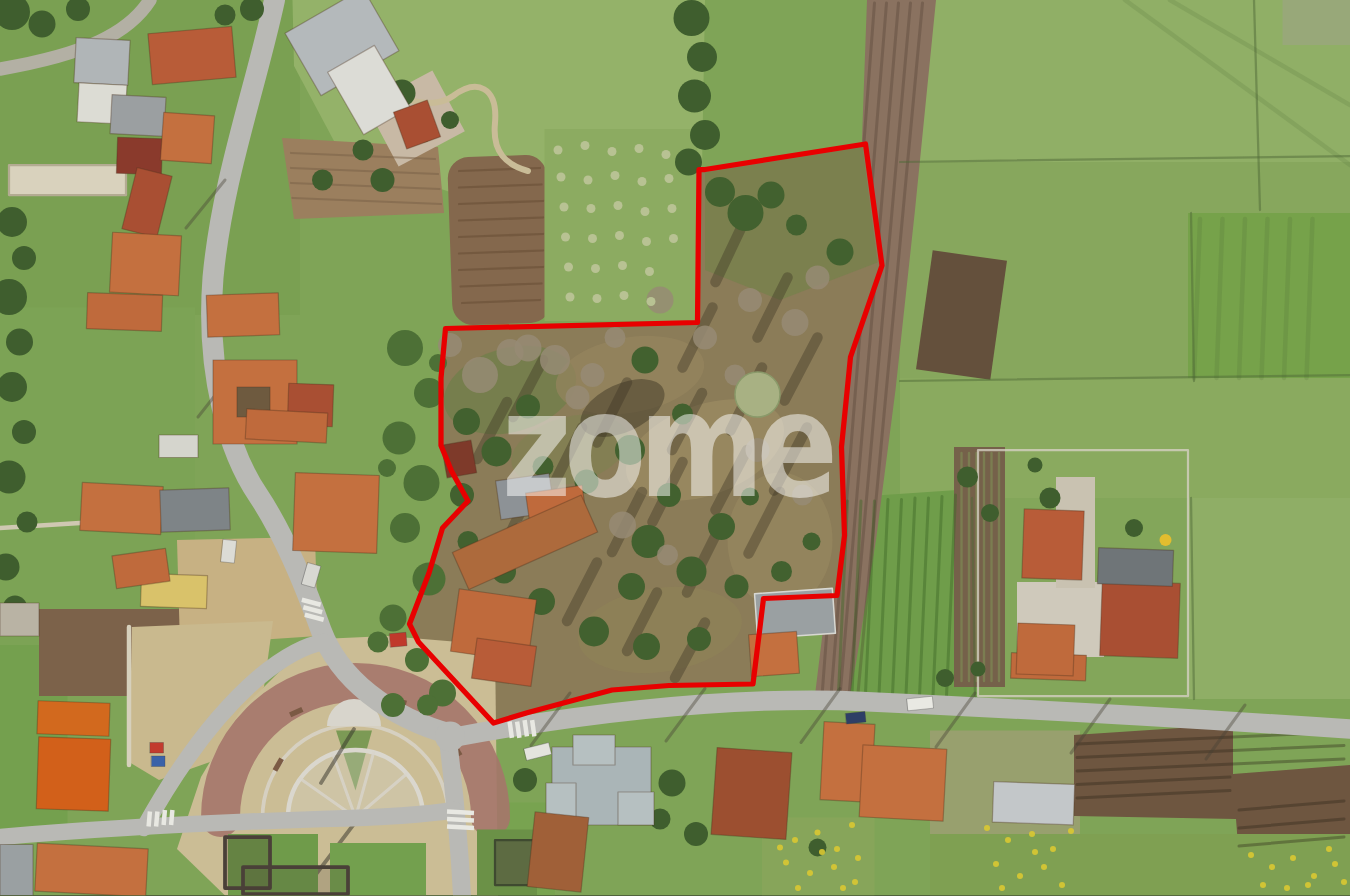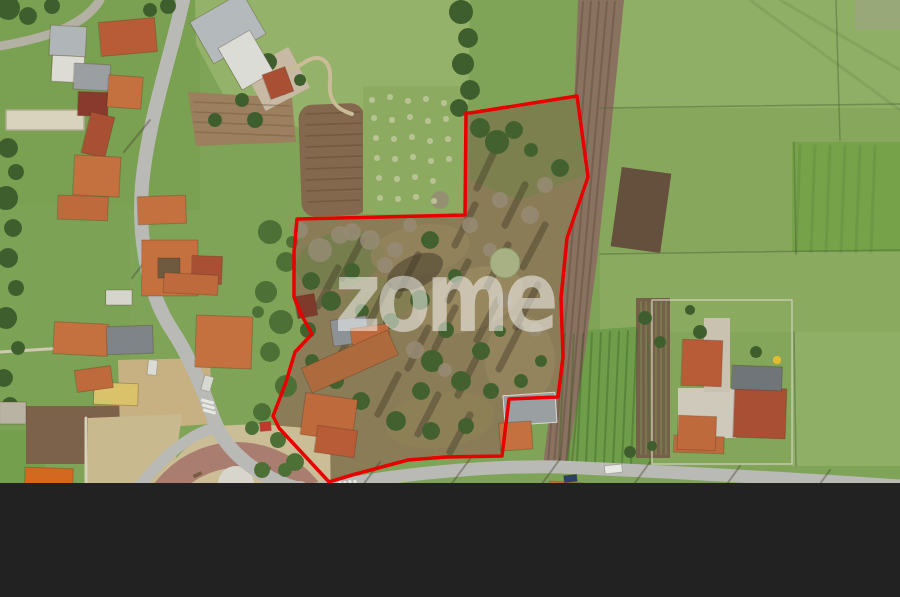--- a/index.html
+++ b/index.html
@@ -1,16 +1,16 @@
 <!DOCTYPE html>
 <html><head>
 <meta charset="utf-8">
 <style>
   html,body{margin:0;padding:0;background:#222;}
-  .stage{position:relative;width:900px;height:483px;overflow:hidden;background:#7fa457;font-family:"DejaVu Sans",sans-serif;}
+  .stage{position:relative;width:900px;height:597px;overflow:hidden;background:#7fa457;font-family:"DejaVu Sans",sans-serif;}
   .stage svg{position:absolute;left:0;top:0;}
   .watermark{
     position:absolute;left:444px;top:301px;
     transform:translate(-50%,-54%) scaleY(1.22);
     font-weight:700;font-size:80px;letter-spacing:-5px;line-height:1;
     color:rgba(255,255,255,0.5);
     font-family:"DejaVu Sans",sans-serif;
     pointer-events:none;white-space:nowrap;
   }
 </style>

